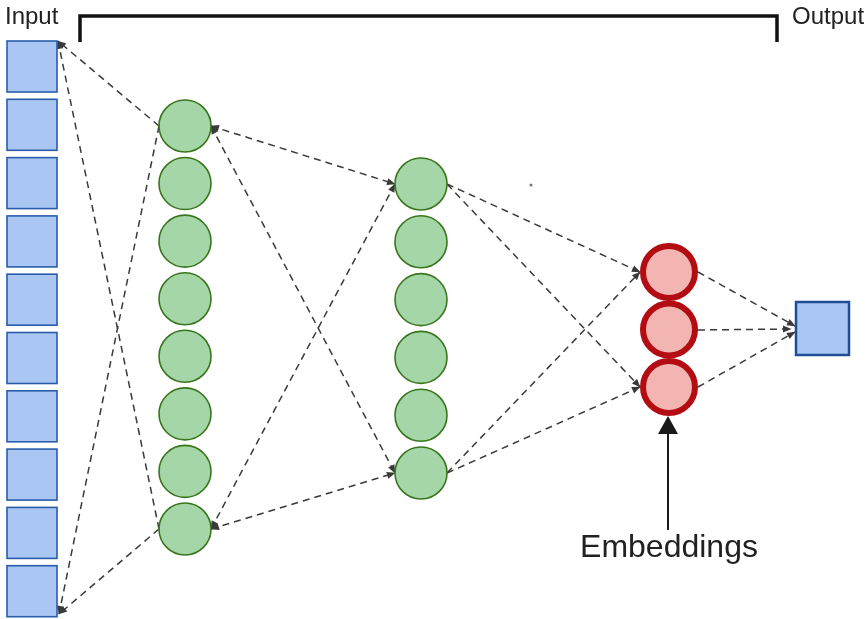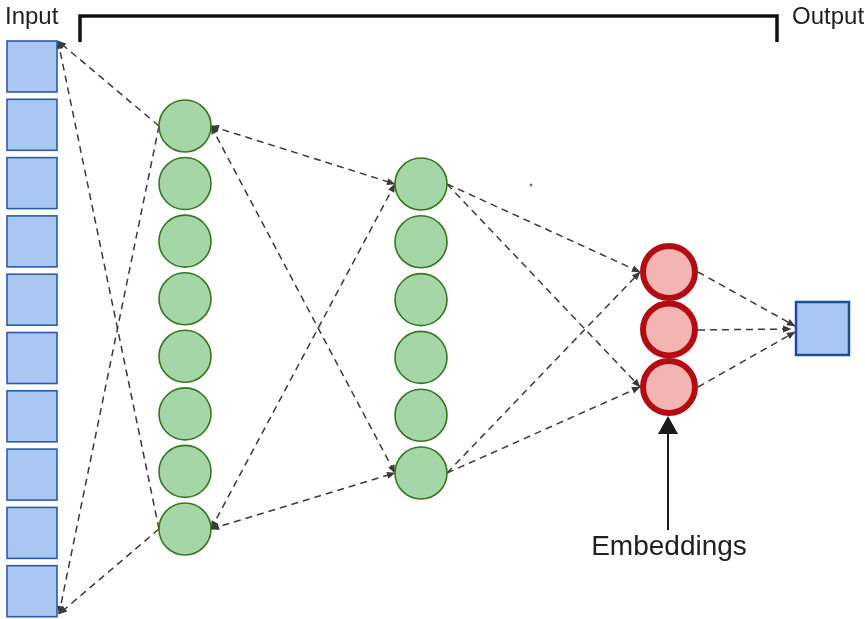--- a/index.html
+++ b/index.html
@@ -4,21 +4,21 @@
 <style>
   html,body{margin:0;padding:0;background:#ffffff;}
   #stage{position:relative;width:865px;height:619px;background:#fff;overflow:hidden;
          font-family:"Liberation Sans", sans-serif;}
   #net-svg{position:absolute;left:0;top:0;}
   .lbl{position:absolute;color:#212121;white-space:nowrap;}
   .lbl-small{font-size:24px;line-height:26px;}
   #lbl-input{left:5px;top:3px;}
   #lbl-hidden{left:350px;top:2px;width:158px;text-align:center;background:#ffffff;padding:0 4px;}
   #lbl-output{left:792px;top:3px;text-align:center;}
-  #lbl-embeddings{left:578px;top:529px;width:182px;text-align:center;font-size:28px;line-height:34px;}
+  #lbl-embeddings{left:578px;top:529px;width:182px;text-align:center;font-size:32px;line-height:34px;}
 </style>
 </head>
 <body>
 
 <div id="stage">
   <svg id="net-svg" width="865" height="619" viewBox="0 0 865 619">
     <defs>
       <marker id="ah" markerWidth="10" markerHeight="8" refX="8.5" refY="4" orient="auto" markerUnits="userSpaceOnUse">
         <path d="M0.5,0.5 L9,4 L0.5,7.5 Z" fill="#3a3a3a"></path>
       </marker>

